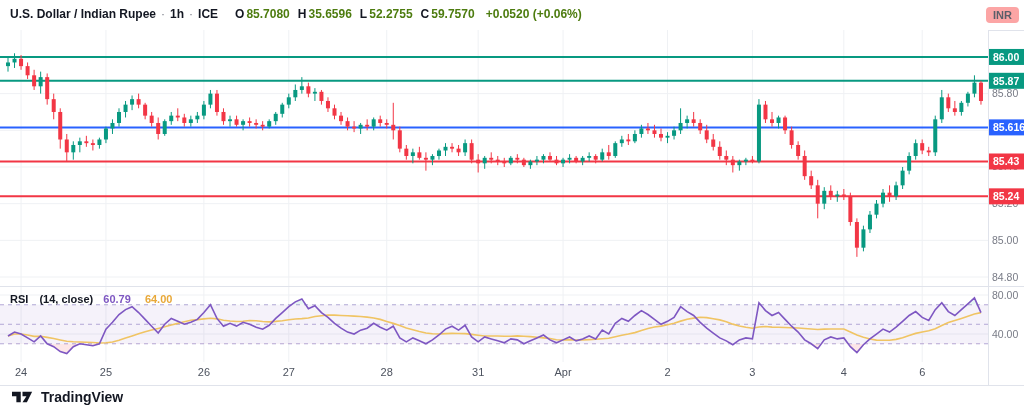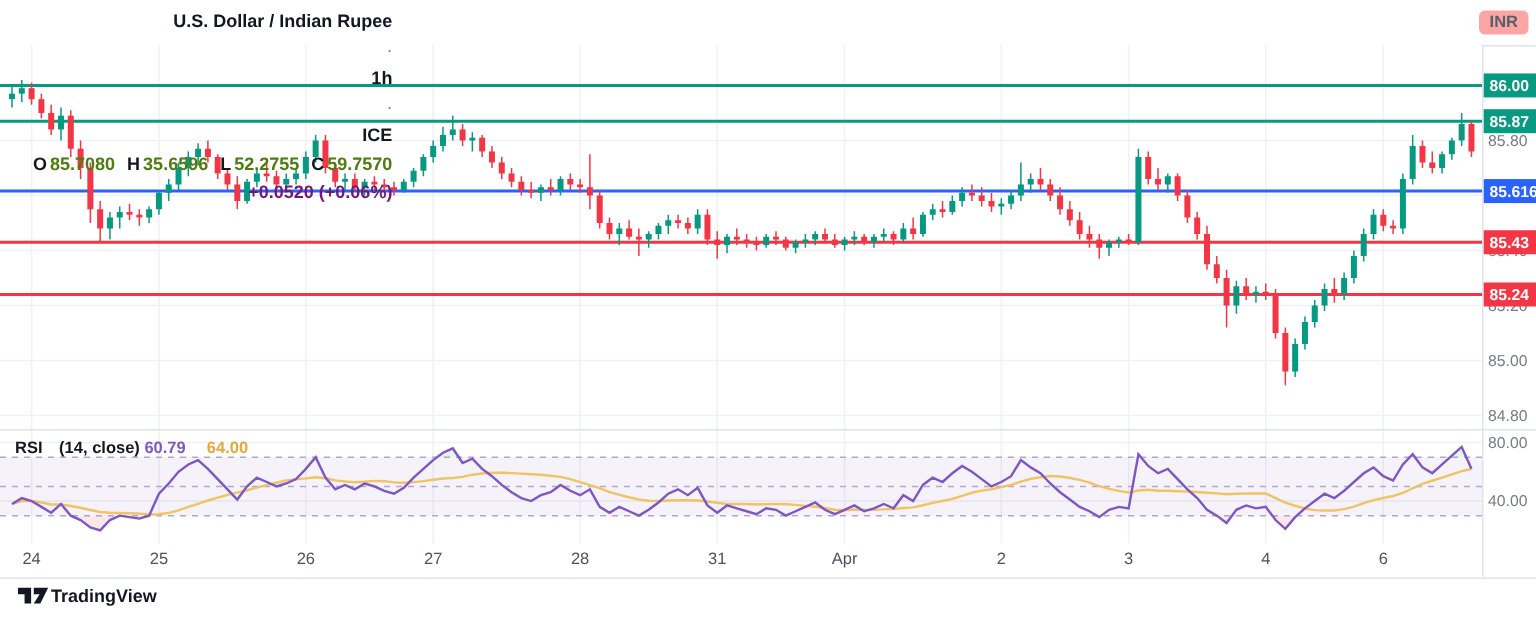--- a/index.html
+++ b/index.html
@@ -1,35 +1,35 @@
 <!DOCTYPE html>
 <html><head>
 <meta charset="utf-8">
 <style>
   html,body{margin:0;padding:0;background:#fff;}
   .stage{position:relative;width:1024px;height:413px;background:#ffffff;overflow:hidden;
          font-family:"Liberation Sans",sans-serif;}
   #chart-svg{position:absolute;left:0;top:0;}
   #chart-svg text{font-family:"Liberation Sans",sans-serif;}
-  .header{position:absolute;top:7px;left:10px;display:flex;align-items:flex-end;gap:5px;
-          font-size:12px;font-weight:600;color:#131722;white-space:nowrap;flex-direction:column;}
+  .header{position:absolute;top:7px;left:10px;display:flex;align-items:flex-start;gap:5px;
+          font-size:12px;font-weight:600;color:#131722;white-space:nowrap;}
   .header .dot{color:#787B86;font-weight:400;}
   .header .ohlc{display:inline-flex;gap:2px;margin-left:6px;}
   .header .k{color:#131722;margin-left:6px;}
   .header .v{color:#4d7c0f;}
-  .header .chg{color:#701a75;margin-left:6px;}
+  .header .chg{color:#4d7c0f;margin-left:6px;}
   .currency{position:absolute;top:7px;right:5px;font-size:11px;font-weight:600;color:#5A5E69;
             background:#fca5a5;border-radius:4px;padding:2px 7px;}
   .rsi-row{position:absolute;top:293px;left:10px;font-size:11px;font-weight:600;color:#131722;
            white-space:nowrap;}
   .rsi-row .rsi-params{margin-left:8px;}
-  .rsi-row .rsi-val{}
+  .rsi-row .rsi-val{margin-left:7px;}
   .rsi-row .rsi-ma{margin-left:11px;}
-  .logo{position:absolute;left:12px;top:389px;display:flex;align-items:center;gap:1px;
-        font-size:12px;font-weight:700;color:#131722;}
+  .logo{position:absolute;left:12px;top:389px;display:flex;align-items:center;gap:8px;
+        font-size:14px;font-weight:700;color:#131722;}
 </style>
 </head>
 <body>
 
 <div class="stage">
 
   <svg id="chart-svg" width="1024" height="413">
     <g id="g-grid">
         <line x1="0" y1="56.95884476534388" x2="988" y2="56.95884476534388" stroke="#EFF1F4" stroke-width="1"></line>
         <line x1="0" y1="93.63754512635509" x2="988" y2="93.63754512635509" stroke="#EFF1F4" stroke-width="1"></line>

